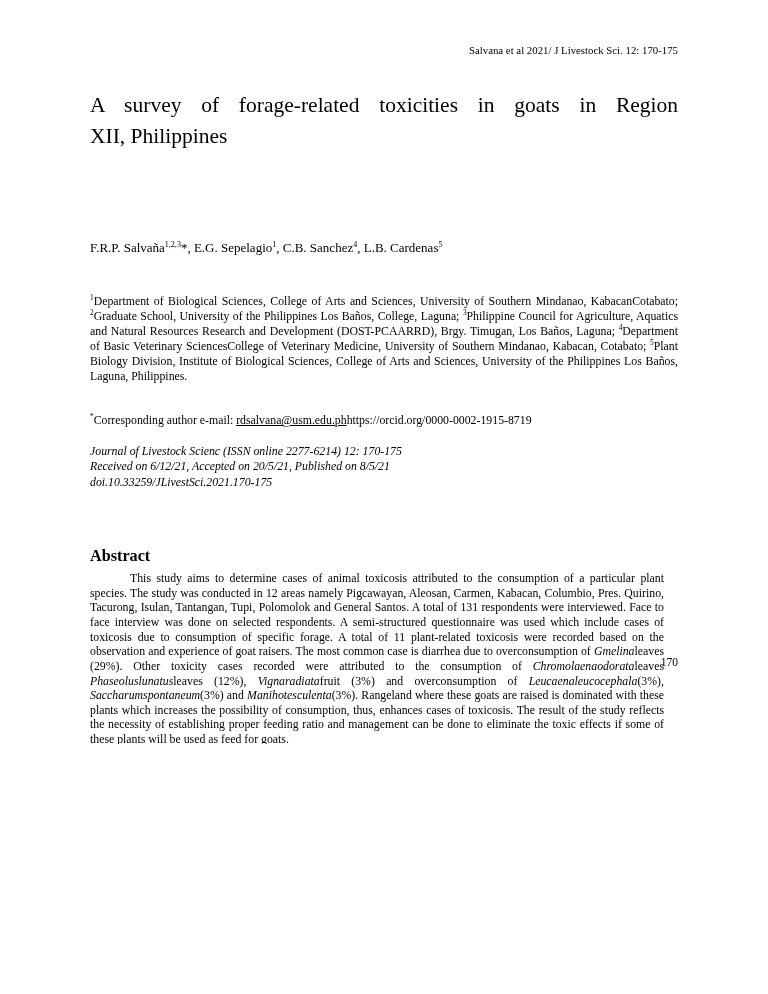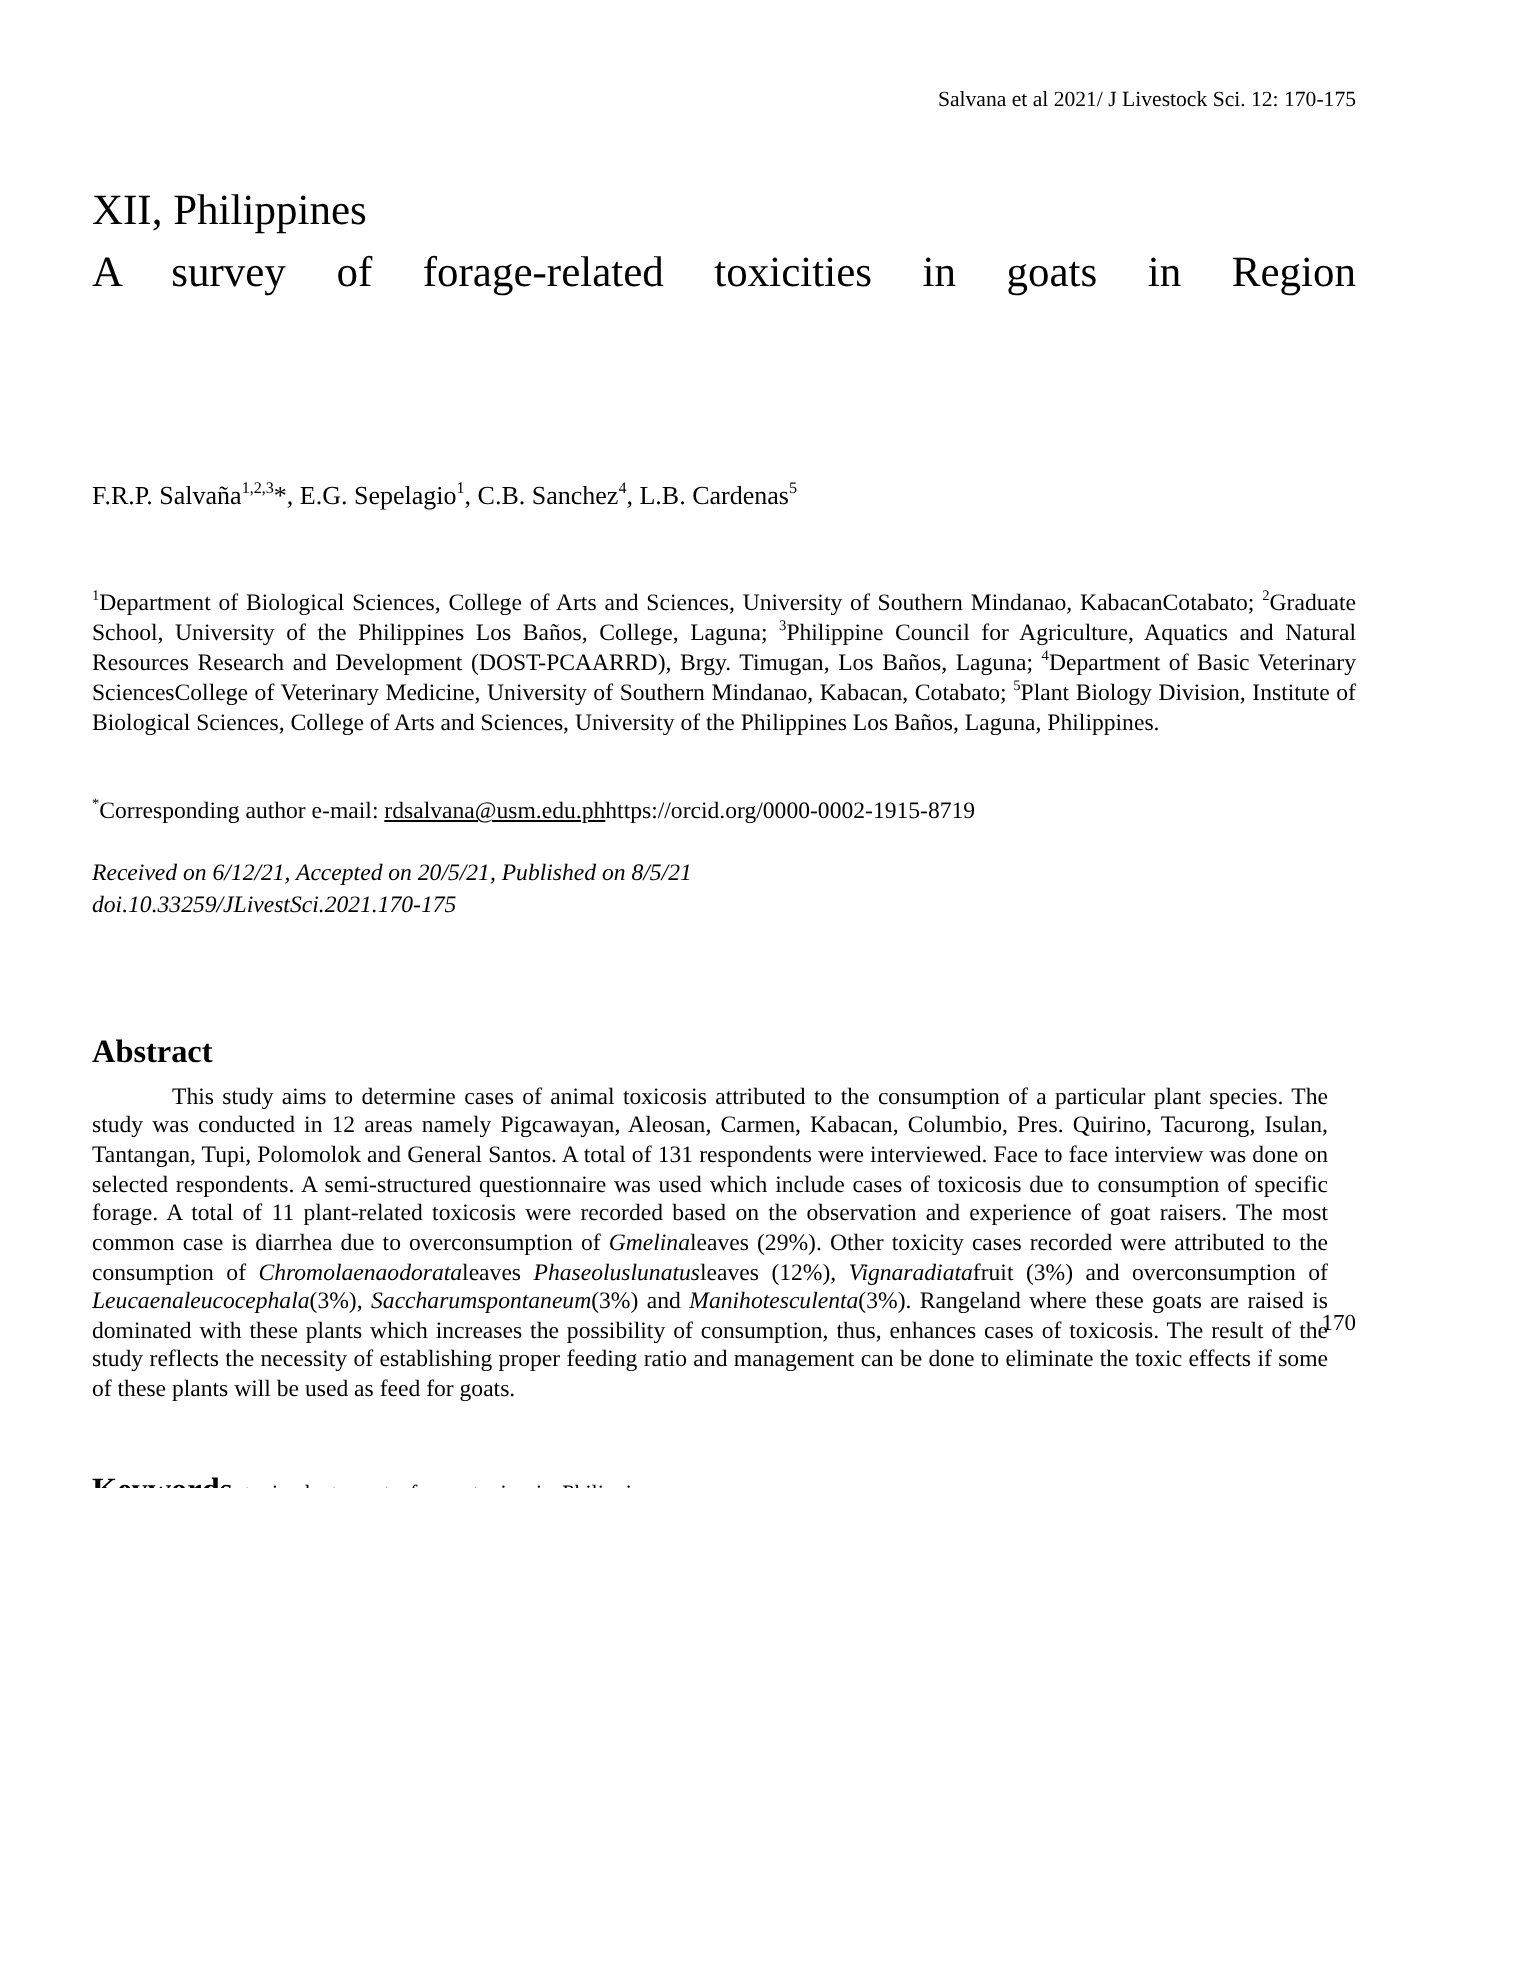--- a/index.html
+++ b/index.html
@@ -6,21 +6,21 @@
   html, body { margin: 0; padding: 0; }
   body {
     background: #ffffff;
     color: #000000;
     font-family: "Liberation Serif", "DejaVu Serif", serif;
   }
   .page {
     width: 768px;
     height: 744px;
     position: relative;
-    padding: 44px 90px 0 46px;
+    padding: 44px 90px 0 90px;
     background: #ffffff;
     overflow: hidden;
   }
   .running-head {
     font-size: 10.8px;
     text-align: right;
     white-space: nowrap;
   }
   .title {
     margin: 34px 0 0 0;
@@ -92,31 +92,32 @@
   }
 </style>
 </head>
 <body>
 
 <div class="page">
 
   <div class="running-head">Salvana et al 2021/ J Livestock Sci. 12: 170-175</div>
 
   <h1 class="title">
+    <span class="title-line line1">A survey of forage-related toxicities in goats in Region</span>
     <span class="title-line">XII, Philippines</span>
-    <span class="title-line line1">A survey of forage-related toxicities in goats in Region</span>
   </h1>
 
   <div class="authors"><span>F.R.P. Salvaña</span><sup>1,2,3</sup><span>*, E.G. Sepelagio</span><sup>1</sup><span>, C.B. Sanchez</span><sup>4</sup><span>, L.B. Cardenas</span><sup>5</sup></div>
 
   <p class="affiliations"><sup>1</sup><span>Department of Biological Sciences, College of Arts and Sciences, University of Southern Mindanao, KabacanCotabato; </span><sup>2</sup><span>Graduate School, University of the Philippines Los Baños, College, Laguna; </span><sup>3</sup><span>Philippine Council for Agriculture, Aquatics and Natural Resources Research and Development (DOST-PCAARRD), Brgy. Timugan, Los Baños, Laguna; </span><sup>4</sup><span>Department of Basic Veterinary SciencesCollege of Veterinary Medicine, University of Southern Mindanao, Kabacan, Cotabato; </span><sup>5</sup><span>Plant Biology Division, Institute of Biological Sciences, College of Arts and Sciences, University of the Philippines Los Baños, Laguna, Philippines.</span></p>
 
   <p class="corresponding"><sup>*</sup><span>Corresponding author e-mail: </span><span class="u">rdsalvana@usm.edu.ph</span><span>https://orcid.org/0000-0002-1915-8719</span></p>
 
   <div class="journal-info">
+    <div>Journal of Livestock Scienc (ISSN online 2277-6214) 12: 170-175</div>
     <div>Received on 6/12/21, Accepted on 20/5/21, Published on 8/5/21</div>
     <div>doi.10.33259/JLivestSci.2021.170-175</div>
   </div>
 
   <h2 class="abstract-heading">Abstract</h2>
 
   <p class="abstract-text"><span>This study aims to determine cases of animal toxicosis attributed to the consumption of a particular plant species. The study was conducted in 12 areas namely Pigcawayan, Aleosan, Carmen, Kabacan, Columbio, Pres. Quirino, Tacurong, Isulan, Tantangan, Tupi, Polomolok and General Santos. A total of 131 respondents were interviewed. Face to face interview was done on selected respondents. A semi-structured questionnaire was used which include cases of toxicosis due to consumption of specific forage. A total of 11 plant-related toxicosis were recorded based on the observation and experience of goat raisers. The most common case is diarrhea due to overconsumption of </span><span class="i">Gmelina</span><span>leaves (29%). Other toxicity cases recorded were attributed to the consumption of </span><span class="i">Chromolaenaodorata</span><span>leaves </span><span class="i">Phaseoluslunatus</span><span>leaves (12%), </span><span class="i">Vignaradiata</span><span>fruit (3%) and overconsumption of </span><span class="i">Leucaenaleucocephala</span><span>(3%), </span><span class="i">Saccharumspontaneum</span><span>(3%) and </span><span class="i">Manihotesculenta</span><span>(3%). Rangeland where these goats are raised is dominated with these plants which increases the possibility of consumption, thus, enhances cases of toxicosis. The result of the study reflects the necessity of establishing proper feeding ratio and management can be done to eliminate the toxic effects if some of these plants will be used as feed for goats.</span></p>
 
   <p class="keywords">
     <span class="kw-label">Keywords</span><span class="kw-text">: toxic plants;goats; forage;toxicosis; Philippines</span>

